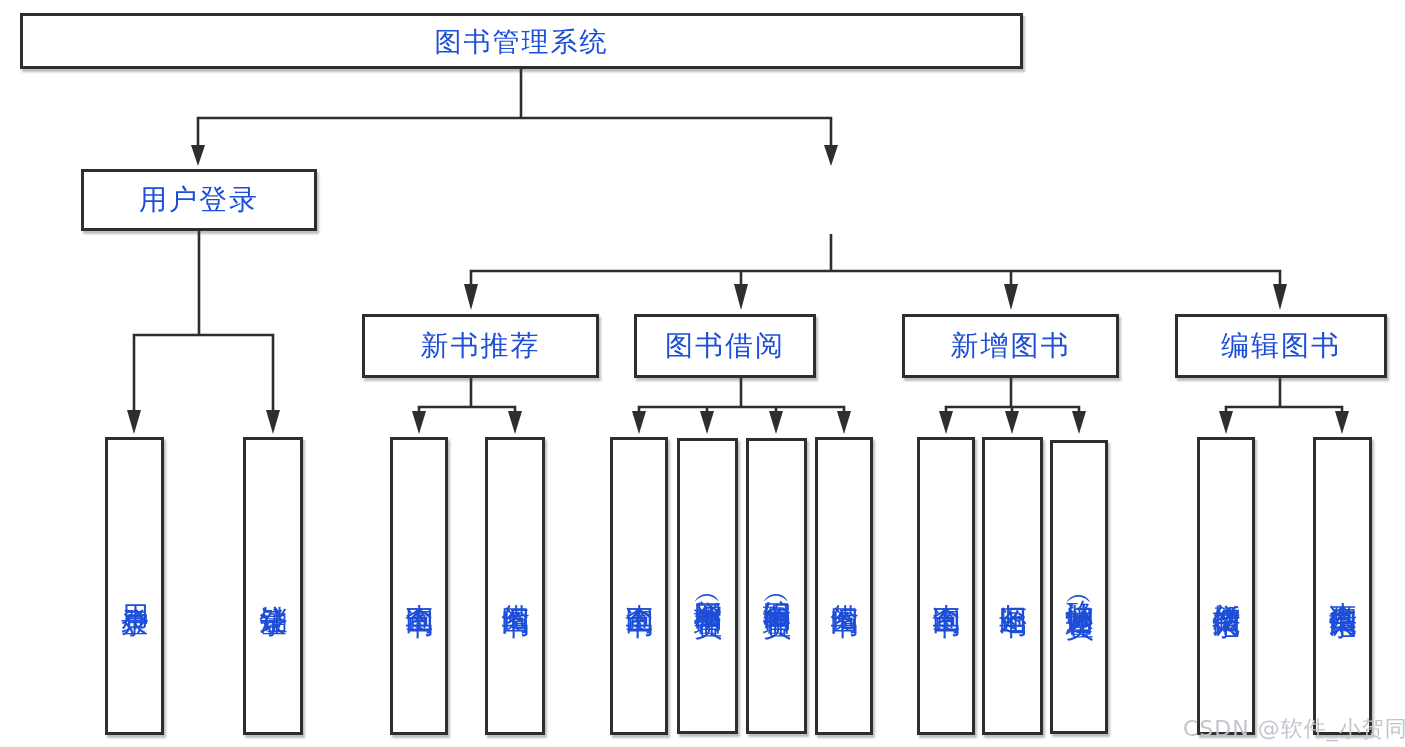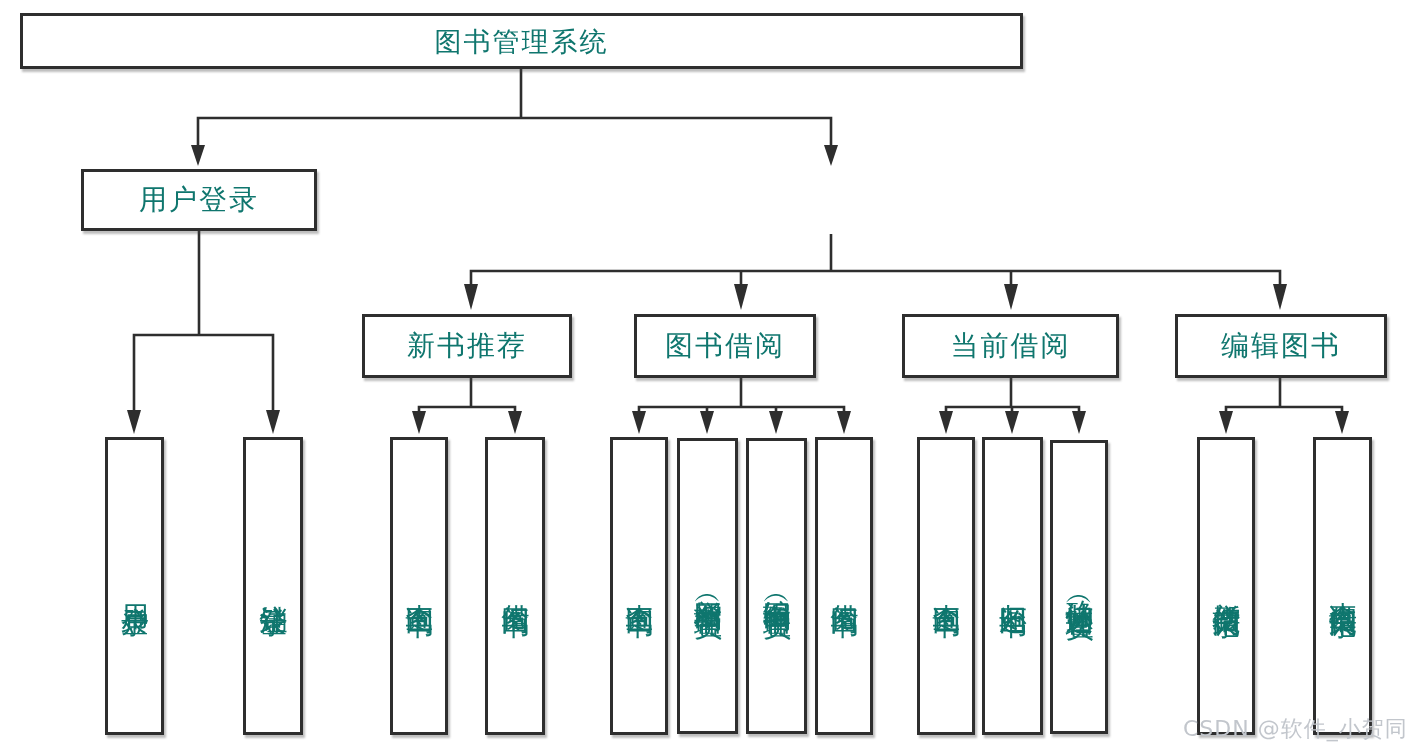--- a/index.html
+++ b/index.html
@@ -11,21 +11,21 @@
     overflow:hidden;
   }
   .wires{position:absolute;left:0;top:0;z-index:1;}
   .node{
     position:absolute;
     box-sizing:border-box;
     background:#ffffff;
     border:3px solid #2e2e2e;
     box-shadow:2px 3px 2px rgba(70,70,70,0.35);
     display:flex;align-items:center;justify-content:center;
-    color:#0f766e;
+    color:#1d4ed8;
     z-index:2;
     font-size:28px;
     letter-spacing:2px;
     white-space:nowrap;
   }
   .node.h{line-height:1;}
   .node.v{
     writing-mode:vertical-rl;
     text-orientation:mixed;
     font-size:28px;
@@ -105,23 +105,23 @@
 
       <polygon points="1219,411 1233,411 1226,434"></polygon>
       <polygon points="1335,411 1349,411 1342,434"></polygon>
     </g>
   </svg>
 
   <div class="node h root-title" style="left:20px;top:13px;width:1003px;height:56px;">图书管理系统</div>
 
   <div class="node h" style="left:81px;top:169px;width:236px;height:62px;">用户登录</div>
 
-  <div class="node h" style="left:362px;top:314px;width:210px;height:64px;">新书推荐</div>
+  <div class="node h" style="left:362px;top:314px;width:237px;height:64px;">新书推荐</div>
   <div class="node h" style="left:634px;top:314px;width:182px;height:64px;">图书借阅</div>
-  <div class="node h" style="left:902px;top:314px;width:217px;height:64px;">当前借阅</div>
+  <div class="node h" style="left:902px;top:314px;width:217px;height:64px;">新增图书</div>
   <div class="node h" style="left:1175px;top:314px;width:212px;height:64px;">编辑图书</div>
 
   <div class="node v" style="left:105px;top:437px;width:59px;height:298px;">用户登录</div>
   <div class="node v" style="left:243px;top:437px;width:60px;height:298px;">注销登录</div>
 
   <div class="node v" style="left:390px;top:437px;width:58px;height:298px;">查询图书</div>
   <div class="node v" style="left:485px;top:437px;width:60px;height:298px;">借阅图书</div>
 
   <div class="node v" style="left:610px;top:437px;width:58px;height:298px;">查询图书</div>
   <div class="node v" style="left:677px;top:438px;width:61px;height:296px;">新增图书（管理员）</div>

